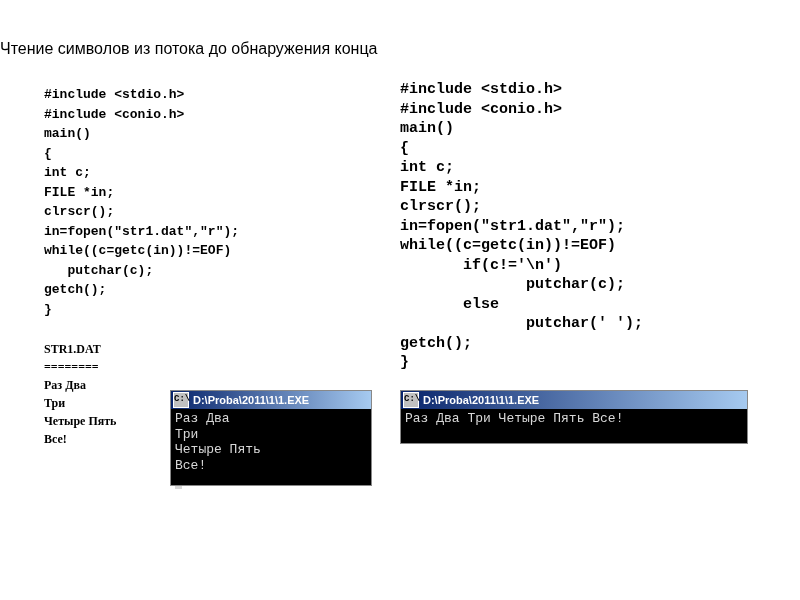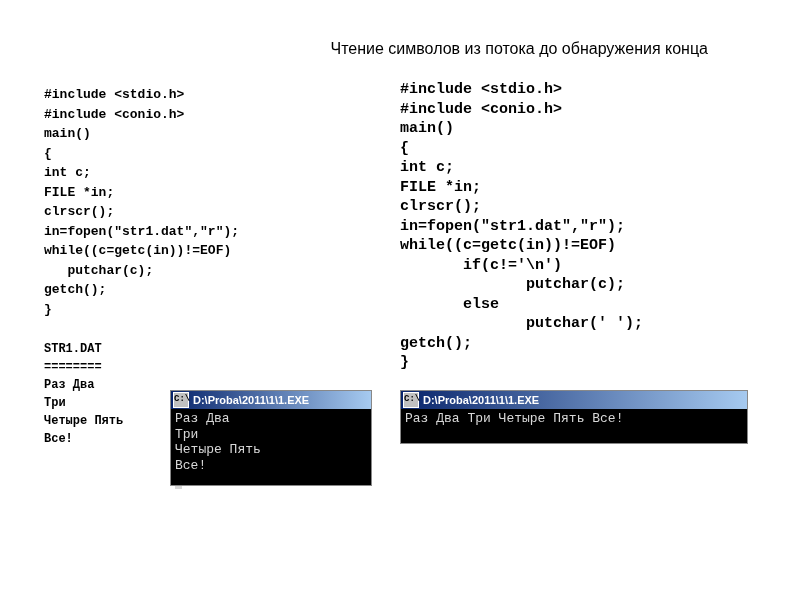--- a/index.html
+++ b/index.html
@@ -11,21 +11,21 @@
     font-family: Arial, sans-serif;
     font-size: 12px;
     color: #000;
     position: relative;
   }
   .title {
     position: absolute;
     top: 40px;
     left: 0;
     width: 708px;
-    text-align: right;
+    text-align: left;
     font-size: 16px;
     font-family: Arial, sans-serif;
   }
   .code-left {
     position: absolute;
     top: 85px;
     left: 44px;
     font-family: "Courier New", monospace;
     font-weight: bold;
     font-size: 13px;
@@ -39,21 +39,21 @@
     font-family: "Courier New", monospace;
     font-weight: bold;
     font-size: 15px;
     line-height: 1.3;
     white-space: pre;
   }
   .str1-block {
     position: absolute;
     top: 340px;
     left: 44px;
-    font-family: Liberation Mono, monospace;
+    font-family: Liberation Serif, serif;
     font-weight: bold;
     font-size: 12px;
     line-height: 1.5;
     white-space: pre;
   }
   .console {
     position: absolute;
     border: 1px solid #888;
     background: #000;
   }

